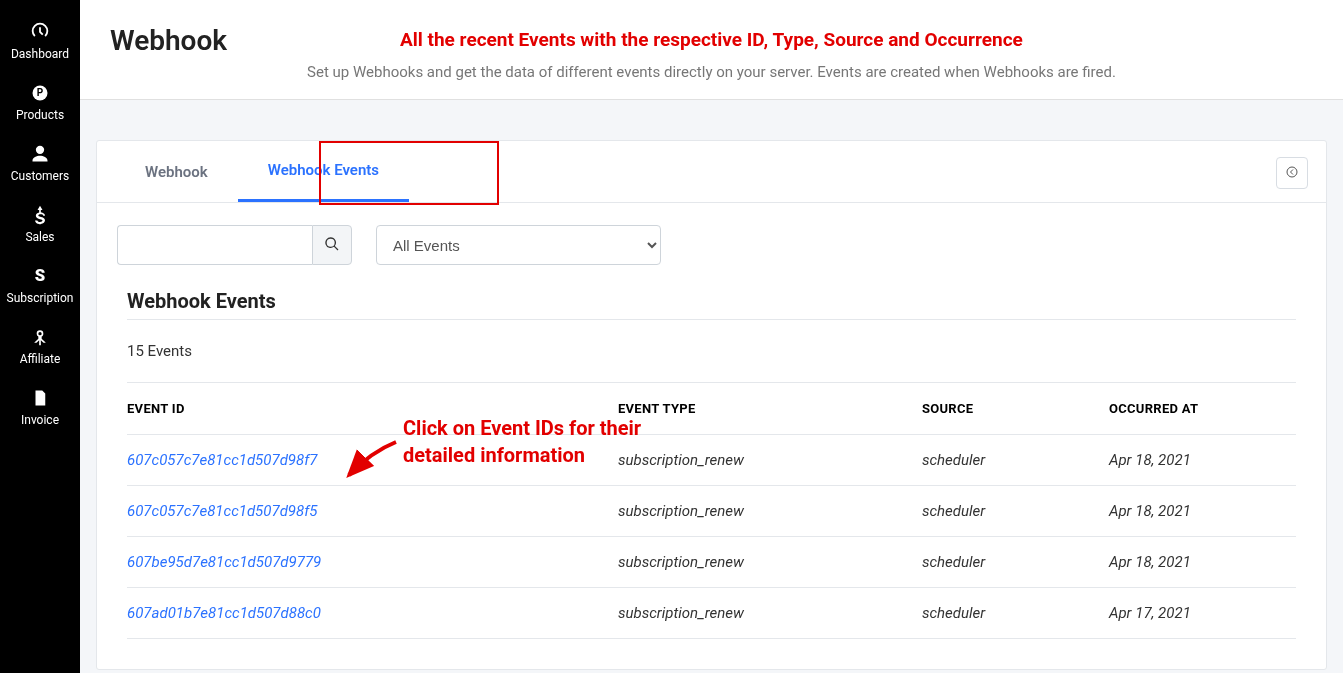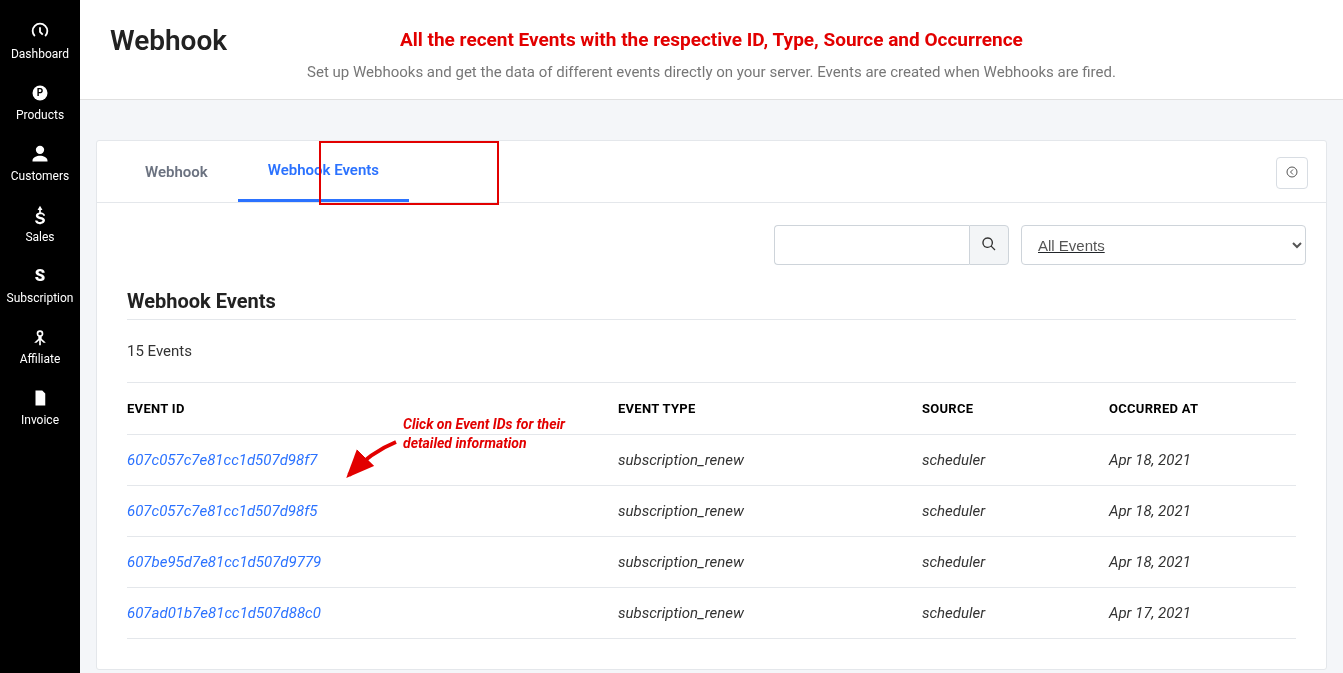--- a/index.html
+++ b/index.html
@@ -118,24 +118,23 @@
     border-radius: 4px;
     display: flex;
     align-items: center;
     justify-content: center;
     cursor: pointer;
     color: #555;
     font-size: 14px;
   }
   .toolbar {
     display: flex;
-    justify-content: flex-end;
-    gap: 12px;
+    justify-content: flex-start;
+    gap: 24px;
     padding: 22px 20px 0;
-    text-decoration: underline;
   }
   .search-wrap { display: flex; }
   .search-input {
     border: 1px solid #ced4da;
     border-right: none;
     width: 195px;
     height: 40px;
     padding: 0 10px;
     font-size: 15px;
     border-radius: 4px 0 0 4px;
@@ -165,25 +164,24 @@
     font-size: 20px;
     font-weight: 700;
     padding: 24px 30px 6px;
     color: #222;
   }
   .section-title-wrap { position: relative; }
   .red-annot2 {
     position: absolute;
     left: 306px;
     top: 96px;
-    font-size: 14px;
+    font-size: 20px;
     font-weight: 700;
     color: #e20000;
     line-height: 1.35;
-    font-style: italic;
   }
   .table-area { padding: 0 30px 30px; position: relative; }
   .events-count {
     display: block;
     border-top: 1px solid #e4e7eb;
     padding: 22px 0;
     font-size: 15px;
     color: #333;
   }
   table { width: 100%; border-collapse: collapse; }

